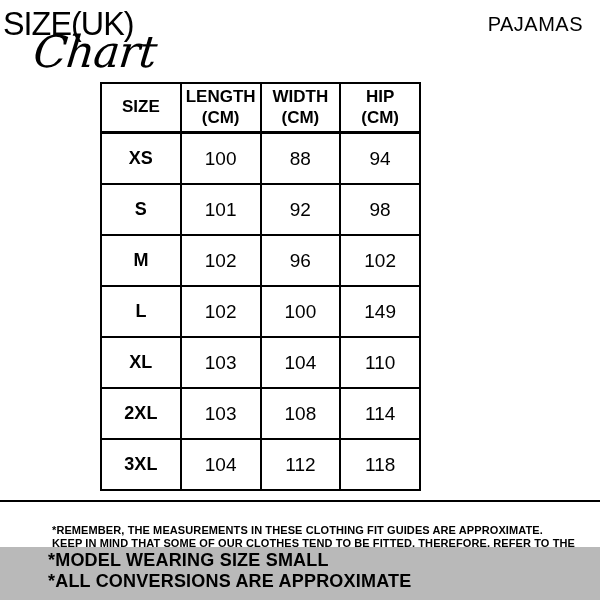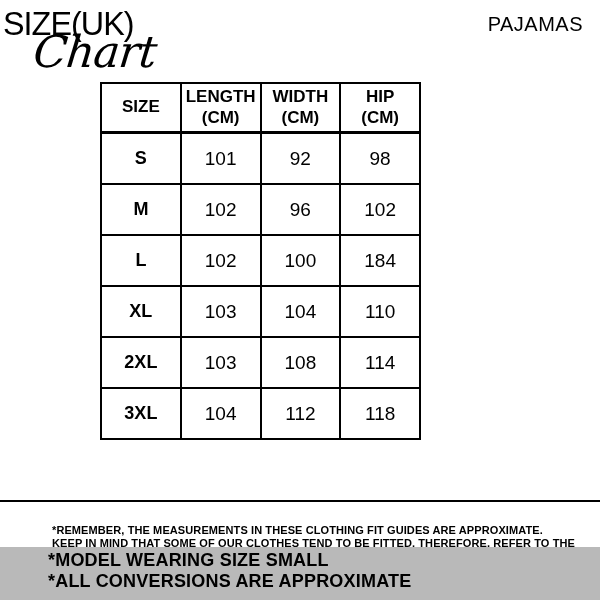--- a/index.html
+++ b/index.html
@@ -100,36 +100,42 @@
       <th>LENGTH
 (CM)</th>
       <th>WIDTH
 (CM)</th>
       <th>HIP
 (CM)</th>
     </tr>
   </thead>
   <tbody>
     <tr>
+      <td class="size-label">XS</td>
+      <td class="num">100</td>
+      <td class="num">88</td>
+      <td class="num">94</td>
+    </tr>
+    <tr>
       <td class="size-label">S</td>
       <td class="num">101</td>
       <td class="num">92</td>
       <td class="num">98</td>
     </tr>
     <tr>
       <td class="size-label">M</td>
       <td class="num">102</td>
       <td class="num">96</td>
       <td class="num">102</td>
     </tr>
     <tr>
       <td class="size-label">L</td>
       <td class="num">102</td>
       <td class="num">100</td>
-      <td class="num">184</td>
+      <td class="num">149</td>
     </tr>
     <tr>
       <td class="size-label">XL</td>
       <td class="num">103</td>
       <td class="num">104</td>
       <td class="num">110</td>
     </tr>
     <tr>
       <td class="size-label">2XL</td>
       <td class="num">103</td>

